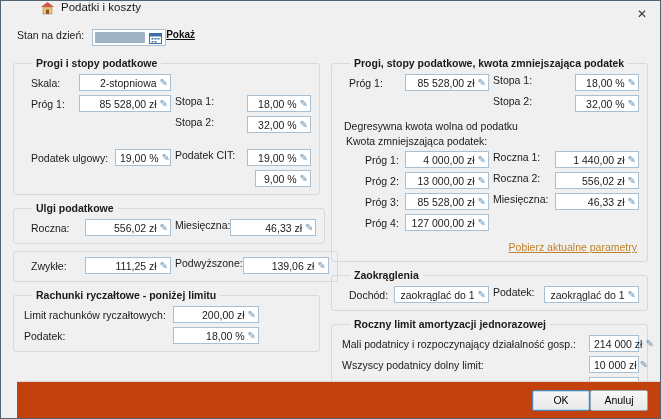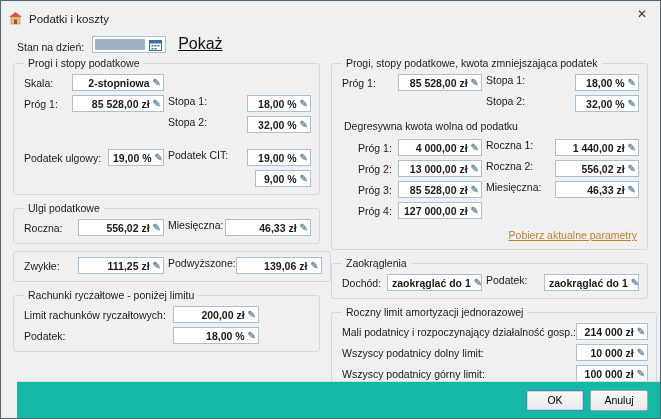--- a/index.html
+++ b/index.html
@@ -2,63 +2,63 @@
 <html><head>
 <meta charset="utf-8">
 <style>
   html,body{margin:0;padding:0;background:#fff;}
   .window{
     position:relative;width:661px;height:419px;box-sizing:border-box;
     background:#f0f0f0;border:1px solid #52626e;
     font-family:"Liberation Sans",sans-serif;color:#1a1a1a;overflow:hidden;
   }
   
-  .titlebar{height:24px;display:flex;align-items:flex-end;padding-left:7px;}
+  .titlebar{height:24px;display:flex;align-items:flex-start;padding-left:7px;margin-left:32px;}
   .titlebar .title{font-size:11.5px;margin-left:6px;}
   .close-btn{margin-left:auto;width:36px;height:24px;border:none;background:transparent;
     font-size:12px;color:#333;cursor:pointer;line-height:24px;}
   
   .dlg-body{padding:2px 12px 0 12px;position:relative;}
-  .header-row{display:flex;align-items:flex-end;height:24px;margin:2px 0 4px 4px;}
+  .header-row{display:flex;align-items:flex-start;height:24px;margin:2px 0 4px 4px;}
   .header-row .lbl{margin-right:8px;}
   .date-field{width:74px;height:17px;box-sizing:border-box;border:1px solid #a7c0d3;background:#fff;
     display:flex;align-items:center;padding:0 2px;}
   .redacted{flex:1;height:11px;background:#9fb2c2;border-radius:1px;margin-right:3px;filter:blur(0.4px);}
   .cal-btn{border:none;background:transparent;padding:0;width:15px;height:15px;cursor:pointer;display:flex;align-items:center;justify-content:center;}
-  .show-link{margin-left:12px;font-size:16px;color:#111;text-decoration:underline;cursor:pointer;}
+  .show-link{font-size:10px;color:#111;text-decoration:underline;cursor:pointer;font-weight:bold;}
   
   .cols{display:flex;gap:11px;align-items:flex-start;}
   .col-l{width:307px;flex:none;}
   .col-r{width:317px;flex:none;}
   fieldset{border:1px solid #d3d9de;border-radius:3px;margin:0 0 7px 0;
     padding:3px 8px 5px 10px;box-sizing:border-box;width:100%;}
-  legend{font-size:10.5px;padding:0 4px;margin-left:0px;color:#1a1a1a;}
+  legend{font-size:10.5px;padding:0 4px;margin-left:8px;color:#1a1a1a;font-weight:bold;}
   .frow{display:flex;align-items:center;min-height:21px;}
-  .c1{width:140px;flex:none;display:flex;align-items:center;}
+  .c1{width:140px;flex:none;display:flex;align-items:center;margin-left:7px;}
   .c2{flex:1;display:flex;margin-left:4px;}
   .lbl{font-size:10.5px;white-space:nowrap;}
   .ind{padding-left:16px;}
   .fld{margin-left:auto;flex:none;display:flex;align-items:center;height:17px;
-    box-sizing:border-box;background:#fff;border:1px solid #a7c0d3;padding:0 2px 0 4px;cursor:text;font-weight:bold;}
+    box-sizing:border-box;background:#fff;border:1px solid #a7c0d3;padding:0 2px 0 4px;cursor:text;}
   .fld .val{flex:1;text-align:right;font-size:10.5px;white-space:nowrap;}
   .pencil{margin-left:3px;font-size:10px;color:#6e93b0;line-height:1;cursor:pointer;flex:none;}
-  .w56{width:56px}.w64{width:64px}.w72{width:72px}.w84{width:84px}
+  .w56{width:56px}.w64{width:64px}.w72{width:50px}.w84{width:84px}
   .w86{width:86px}.w92{width:92px}.w95{width:95px}
   .gap{height:12px;}
   .mr52{margin-right:52px;}
   .subhead{font-size:10.5px;margin:6px 0 3px 2px;}
   .colheads{display:flex;align-items:center;margin-bottom:2px;}
   .colheads .h1{width:140px;box-sizing:border-box;padding-left:16px;flex:none;font-size:10.5px;}
   .colheads .h2{flex:1;margin-left:4px;font-size:10.5px;white-space:nowrap;}
   .link-row{text-align:right;margin:4px 2px 1px 0;}
   .param-link{font-size:10.5px;color:#c0822a;text-decoration:underline;cursor:pointer;}
   
-  .footer{position:absolute;left:16px;right:0;bottom:0;height:37px;background:#14b8a6;
+  .footer{position:absolute;left:16px;right:0;bottom:0;height:37px;background:#c2410c;
     border-top:1px solid #d9d9d9;display:flex;align-items:center;justify-content:flex-end;
-    gap:6px;padding:0 12px;box-sizing:border-box;}
+    padding:0 12px;box-sizing:border-box;}
   .btn{width:58px;height:21px;font-size:10.5px;font-family:"Liberation Sans",sans-serif;
     background:linear-gradient(#f7f7f7,#e9e9e9);border:1px solid #9aa7b1;border-radius:2px;cursor:pointer;}
   .btn.default{border-color:#4f87b0;box-shadow:inset 0 0 0 1px #bcd8ec;}
 </style>
 </head>
 <body>
 
 <div class="window">
 
   <div class="titlebar">
@@ -250,20 +250,21 @@
               <span class="lbl">Stopa 2:</span>
               <span class="fld w64">
                 <span class="val">32,00 %</span>
                 <span class="pencil">✎</span>
               </span>
             </div>
           </div>
 
           <div class="subhead">Degresywna kwota wolna od podatku</div>
           <div class="colheads">
+            <div class="h2">Kwota zmniejszająca podatek:</div>
           </div>
 
           <div class="frow">
             <div class="c1">
               <span class="lbl ind">Próg 1:</span>
               <span class="fld w84">
                 <span class="val">4 000,00 zł</span>
                 <span class="pencil">✎</span>
               </span>
             </div>

